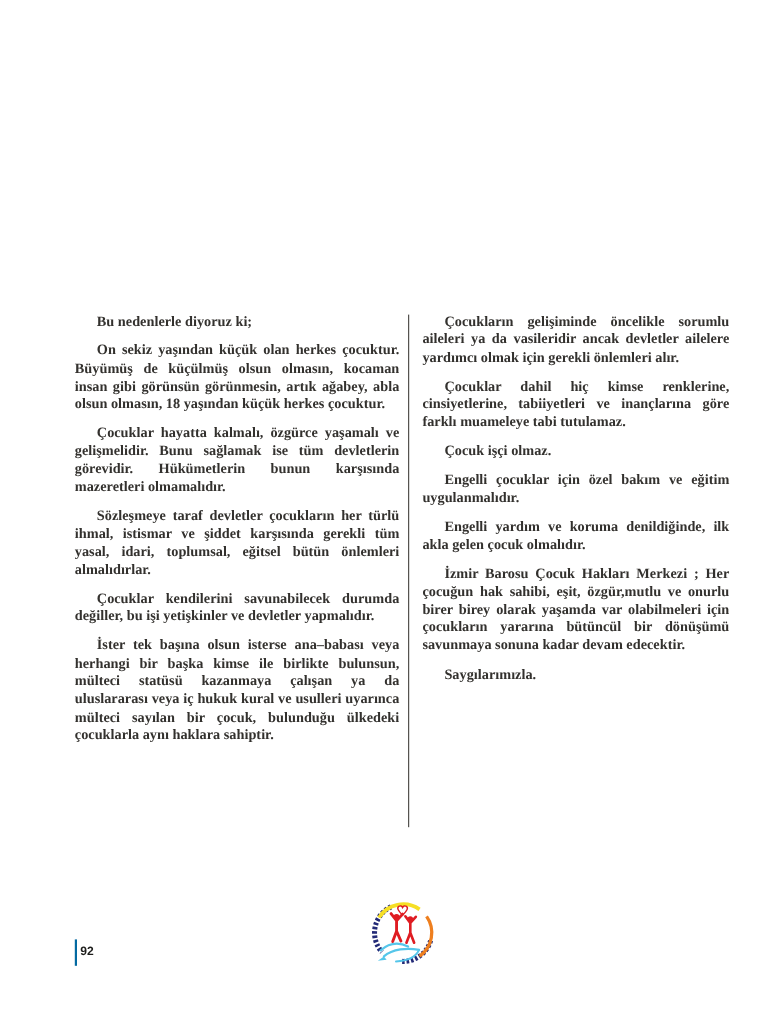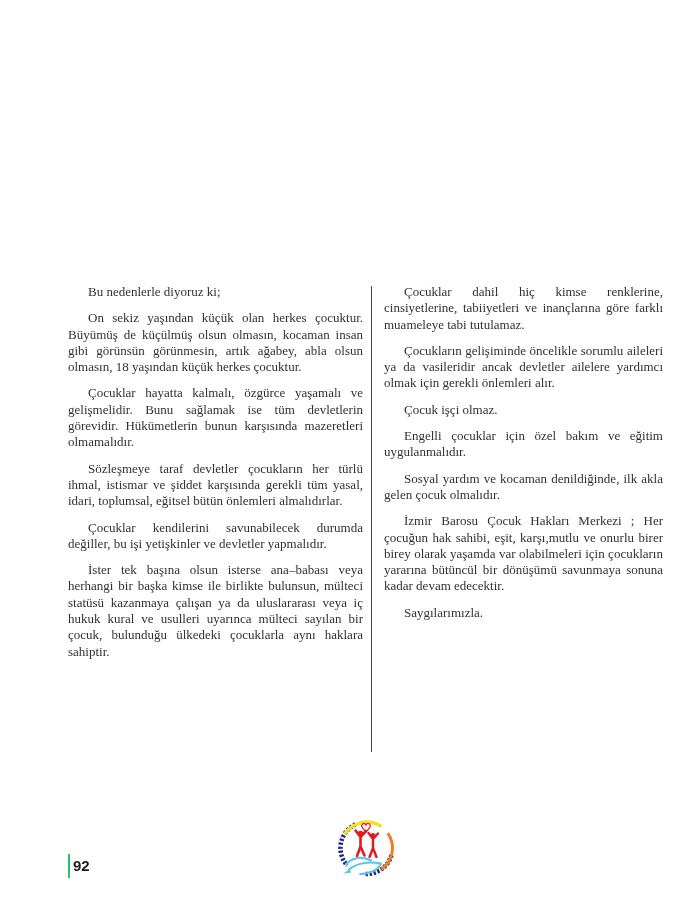--- a/index.html
+++ b/index.html
@@ -13,66 +13,66 @@
   .column {
     position: absolute;
     top: 284px;
     color: #33312e;
     font-size: 13px;
     line-height: 16.3px;
     text-align: justify;
   }
   .column-left  { left: 68px;  width: 295px; }
   .column-right { left: 384px; width: 279px; }
-  .column p { margin: 0 0 10px 0; text-indent: 20px; }
+  .column p { margin: 0 0 10px 0; text-indent: 20px; font-weight: bold; }
   .column p.no-indent { text-indent: 0; }
   .column-divider {
     position: absolute;
     left: 371px; top: 286px;
     width: 1px; height: 466px;
     background: #43413e;
   }
   .logo {
     position: absolute;
     left: 337px; top: 817px;
     width: 59px; height: 63px;
   }
   .footer-page-number {
     position: absolute;
     left: 68px; top: 854px;
     font-family: "Liberation Sans", sans-serif;
-    font-size: 15px;
+    font-size: 11px;
     font-weight: 600;
     color: #1d1d1b;
-    border-left: 2px solid #22c55e;
+    border-left: 2px solid #0369a1;
     padding: 3px 0 4px 3px;
     line-height: 17px;
   }
 </style>
 </head>
 <body>
 
 <div class="column column-left">
   <p>Bu nedenlerle diyoruz ki;</p>
   <p>On sekiz yaşından küçük olan herkes çocuktur. Büyümüş de küçülmüş olsun olmasın, kocaman insan gibi görünsün görünmesin, artık ağabey, abla olsun olmasın, 18 yaşından küçük herkes çocuktur.</p>
   <p>Çocuklar hayatta kalmalı, özgürce yaşamalı ve gelişmelidir. Bunu sağlamak ise tüm devletlerin görevidir. Hükümetlerin bunun karşısında mazeretleri olmamalıdır.</p>
   <p>Sözleşmeye taraf devletler çocukların her türlü ihmal, istismar ve şiddet karşısında gerekli tüm yasal, idari, toplumsal, eğitsel bütün önlemleri almalıdırlar.</p>
   <p>Çocuklar kendilerini savunabilecek durumda değiller, bu işi yetişkinler ve devletler yapmalıdır.</p>
   <p>İster tek başına olsun isterse ana–babası veya herhangi bir başka kimse ile birlikte bulunsun, mülteci statüsü kazanmaya çalışan ya da uluslararası veya iç hukuk kural ve usulleri uyarınca mülteci sayılan bir çocuk, bulunduğu ülkedeki çocuklarla aynı haklara sahiptir.</p>
 </div>
 
 <div class="column-divider"></div>
 
 <div class="column column-right">
+  <p>Çocukların gelişiminde öncelikle sorumlu aileleri ya da vasileridir ancak devletler ailelere yardımcı olmak için gerekli önlemleri alır.</p>
   <p>Çocuklar dahil hiç kimse renklerine, cinsiyetlerine, tabiiyetleri ve inançlarına göre farklı muameleye tabi tutulamaz.</p>
-  <p>Çocukların gelişiminde öncelikle sorumlu aileleri ya da vasileridir ancak devletler ailelere yardımcı olmak için gerekli önlemleri alır.</p>
   <p>Çocuk işçi olmaz.</p>
   <p>Engelli çocuklar için özel bakım ve eğitim uygulanmalıdır.</p>
-  <p>Sosyal yardım ve kocaman denildiğinde, ilk akla gelen çocuk olmalıdır.</p>
-  <p>İzmir Barosu Çocuk Hakları Merkezi ; Her çocuğun hak sahibi, eşit, karşı,mutlu ve onurlu birer birey olarak yaşamda var olabilmeleri için çocukların yararına bütüncül bir dönüşümü savunmaya sonuna kadar devam edecektir.</p>
+  <p>Engelli yardım ve koruma denildiğinde, ilk akla gelen çocuk olmalıdır.</p>
+  <p>İzmir Barosu Çocuk Hakları Merkezi ; Her çocuğun hak sahibi, eşit, özgür,mutlu ve onurlu birer birey olarak yaşamda var olabilmeleri için çocukların yararına bütüncül bir dönüşümü savunmaya sonuna kadar devam edecektir.</p>
   <p>Saygılarımızla.</p>
 </div>
 
 <div class="logo">
   <svg viewBox="0 0 59 63" width="59" height="63">
 
     <path d="M18.5,7.4 A26,26 0 0 0 10.2,48.4" fill="none" stroke-width="4.6" stroke-dasharray="2.3 1.7" stroke="#232a77"></path>
     <path d="M28.6,57 A26,26 0 0 0 54.8,36.8" fill="none" stroke-width="4.6" stroke-dasharray="2.3 1.7" stroke="#232a77"></path>
 
     <path d="M7.5,17.2 A26,26 0 0 1 44.4,9.7" fill="none" stroke-width="3.4" stroke="#f6df25"></path>

